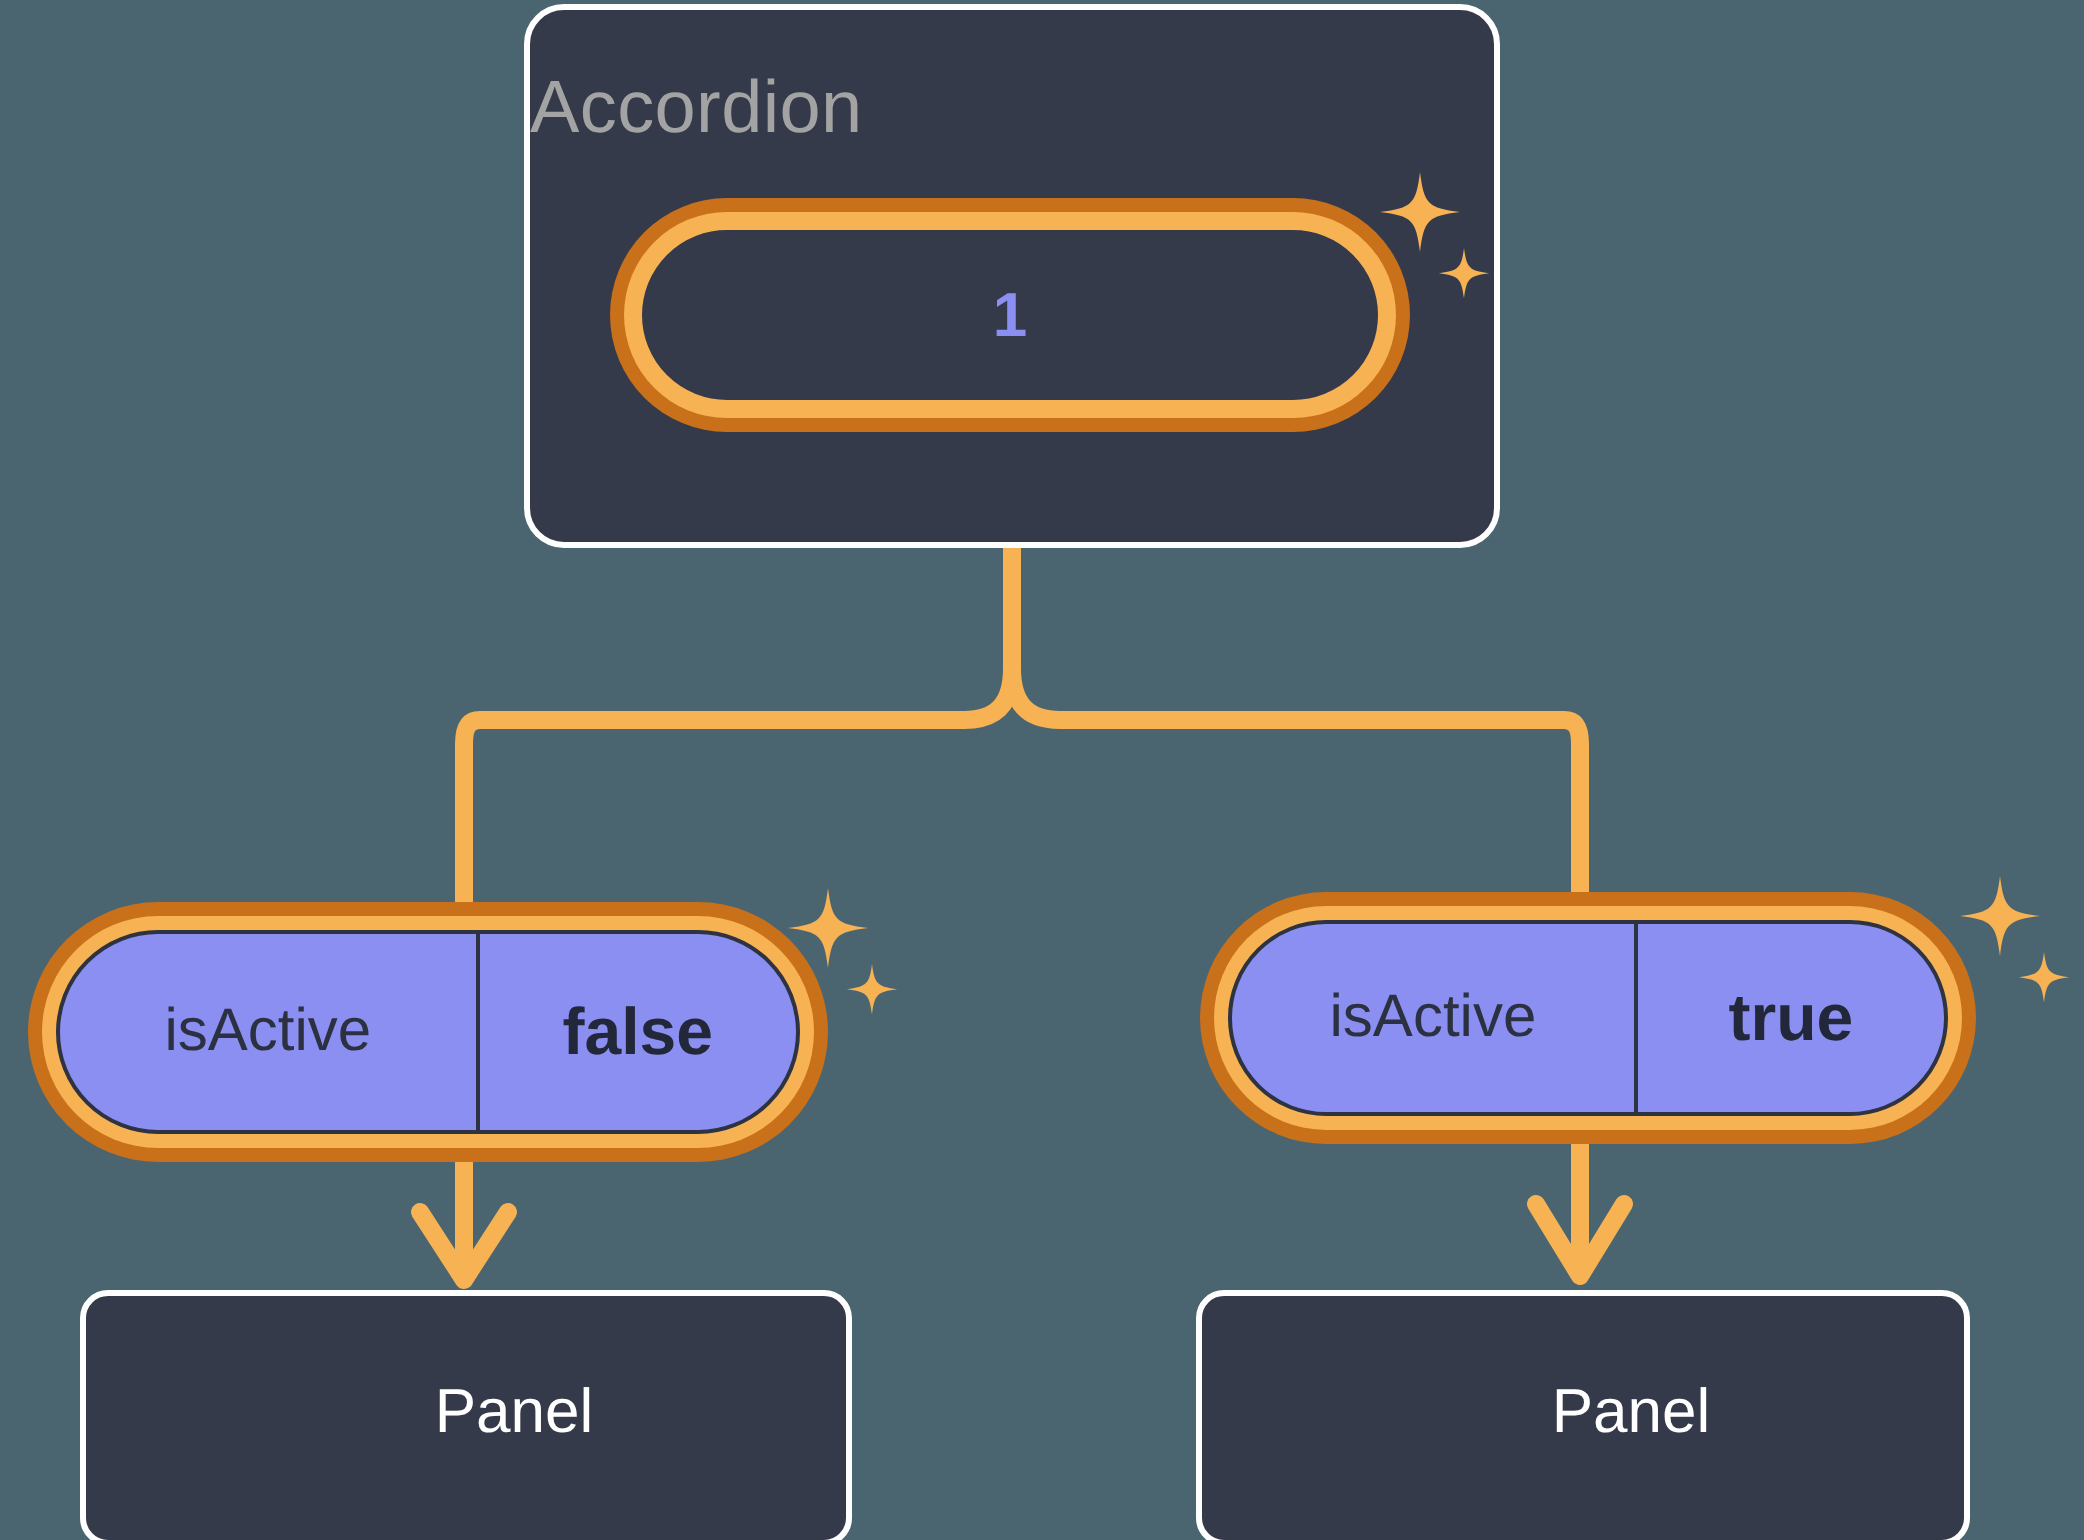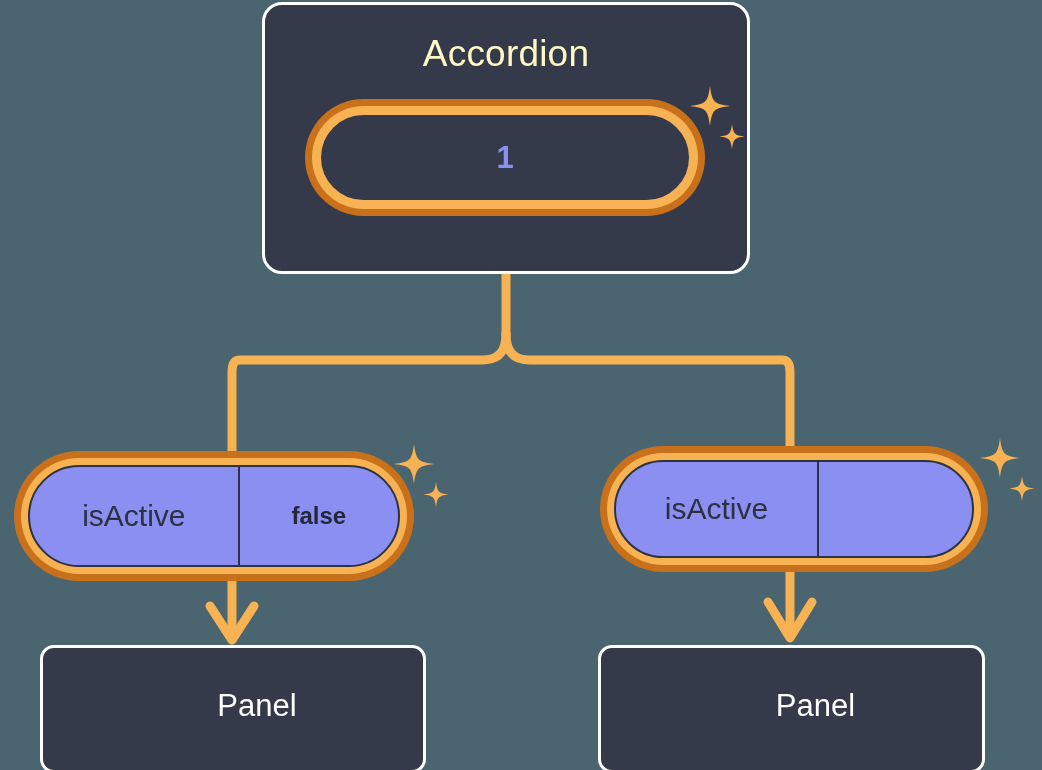--- a/index.html
+++ b/index.html
@@ -19,21 +19,21 @@
     position:absolute;
     background:#343a4a;
     border:3px solid #ffffff;
     border-radius:20px;
     box-sizing:border-box;
     z-index:2;
   }
   #accordion-card{left:262px;top:2px;width:488px;height:272px;}
   .card-title{
     position:absolute;left:0;right:0;top:28px;
-    text-align:center;color:#fef9c3;
+    text-align:left;color:#a3a3a3;
     font-size:37px;font-weight:400;letter-spacing:.2px;
   }
 
   
   .panel{
     position:absolute;
     background:#343a4a;
     border:3px solid #ffffff;
     border-radius:14px;
     box-sizing:border-box;
@@ -73,21 +73,21 @@
   #pill-activeindex{left:305px;top:99px;width:400px;height:117px;}
   #pill-activeindex .pill-inner{background:#343a4a;border:2px solid #f7b253;}
   #pill-activeindex .pill-key{flex:0 0 63%;color:#8b8ff2;font-size:31px;font-weight:400;
      border-right:2px solid #e8a33f;}
   #pill-activeindex .pill-val{flex:1 1 auto;color:#8b8ff2;font-size:31px;font-weight:700;}
 
   
   .pill-bool .pill-inner{background:#8b8ff2;border:2px solid #2e3342;justify-content:space-between;}
   .pill-bool .pill-key{flex:0 0 57%;color:#2b3140;font-size:30px;font-weight:400;
      border-right:2px solid #2e3342;}
-  .pill-bool .pill-val{flex:1 1 auto;color:#22283a;font-size:24px;font-weight:700;}
+  .pill-bool .pill-val{flex:1 1 auto;color:#22283a;font-size:33px;font-weight:700;}
   #pill-isactive-false{left:14px;top:451px;width:400px;height:130px;}
   #pill-isactive-true{left:600px;top:446px;width:388px;height:126px;}
 
   
   .sparkles{position:absolute;z-index:4;pointer-events:none;}
   #sparkles-top{left:688px;top:84px;width:60px;height:72px;}
   #sparkles-left{left:392px;top:440px;width:60px;height:72px;}
   #sparkles-right{left:978px;top:434px;width:60px;height:72px;}
 </style>
 </head>
@@ -142,20 +142,21 @@
 
   <div class="panel" id="panel-left">
     <div class="panel-label">Panel</div>
   </div>
 
   <div class="pill-wrap pill-bool" id="pill-isactive-true">
     <div class="pill-outer"></div>
     <div class="pill-mid"></div>
     <div class="pill-inner">
       <div class="pill-key">isActive</div>
+      <div class="pill-val">true</div>
     </div>
   </div>
 
   <svg class="sparkles" id="sparkles-right" viewBox="0 0 60 72" width="60" height="72">
     <path d="M22 4 C24 20 26 22 42 24 C26 26 24 28 22 44 C20 28 18 26 2 24 C18 22 20 20 22 4 Z" fill="#f7b253"></path>
     <path d="M44 42 C45.3 52 46.6 53.3 56.6 54.6 C46.6 55.9 45.3 57.2 44 67.2 C42.7 57.2 41.4 55.9 31.4 54.6 C41.4 53.3 42.7 52 44 42 Z" fill="#f7b253"></path>
   </svg>
 
   <div class="panel" id="panel-right">
     <div class="panel-label">Panel</div>

